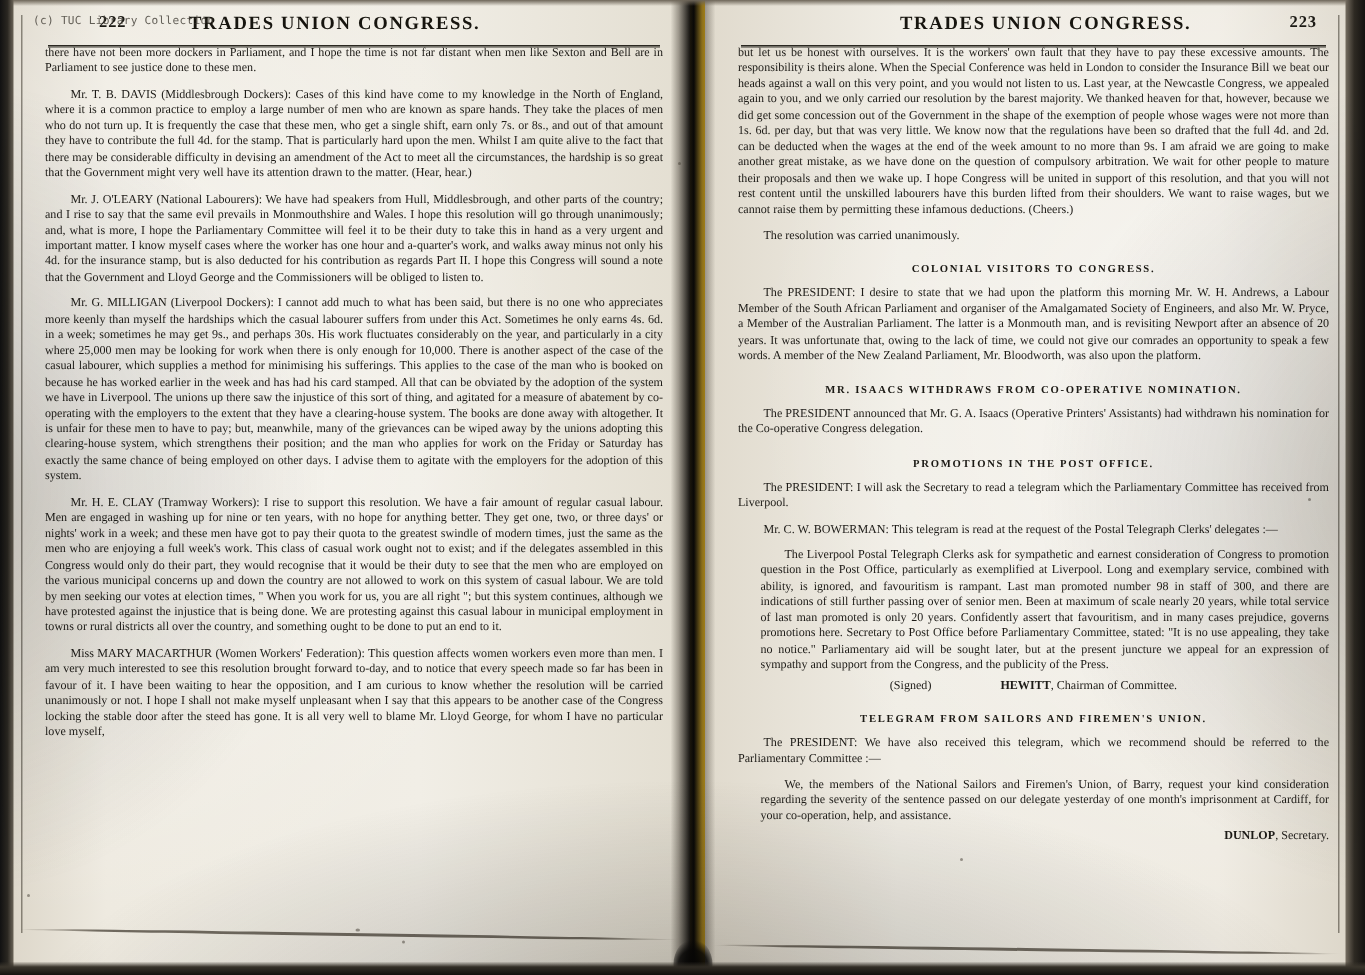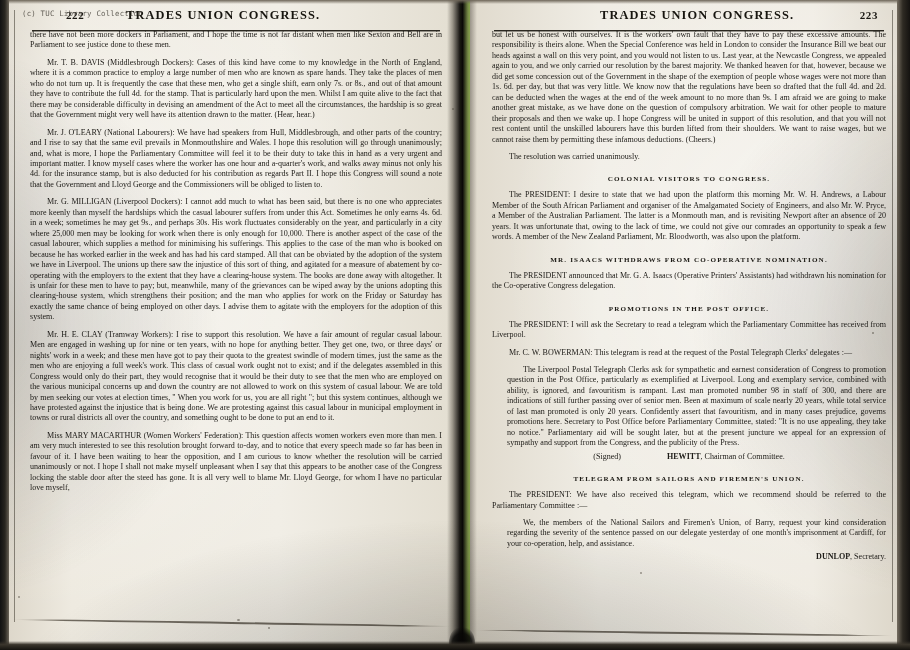--- a/index.html
+++ b/index.html
@@ -13,21 +13,21 @@
     height: 650px;
     overflow: hidden;
     font-family: "Liberation Serif", "DejaVu Serif", serif;
   }
 
   
   #scan {
     position: relative;
     width: 910px;
     height: 650px;
-    background: #bef264;
+    background: #eab308;
     overflow: hidden;
   }
 
   
   .page {
     position: absolute;
     top: 0;
     height: 650px;
     background: #e9e5db;
   }

